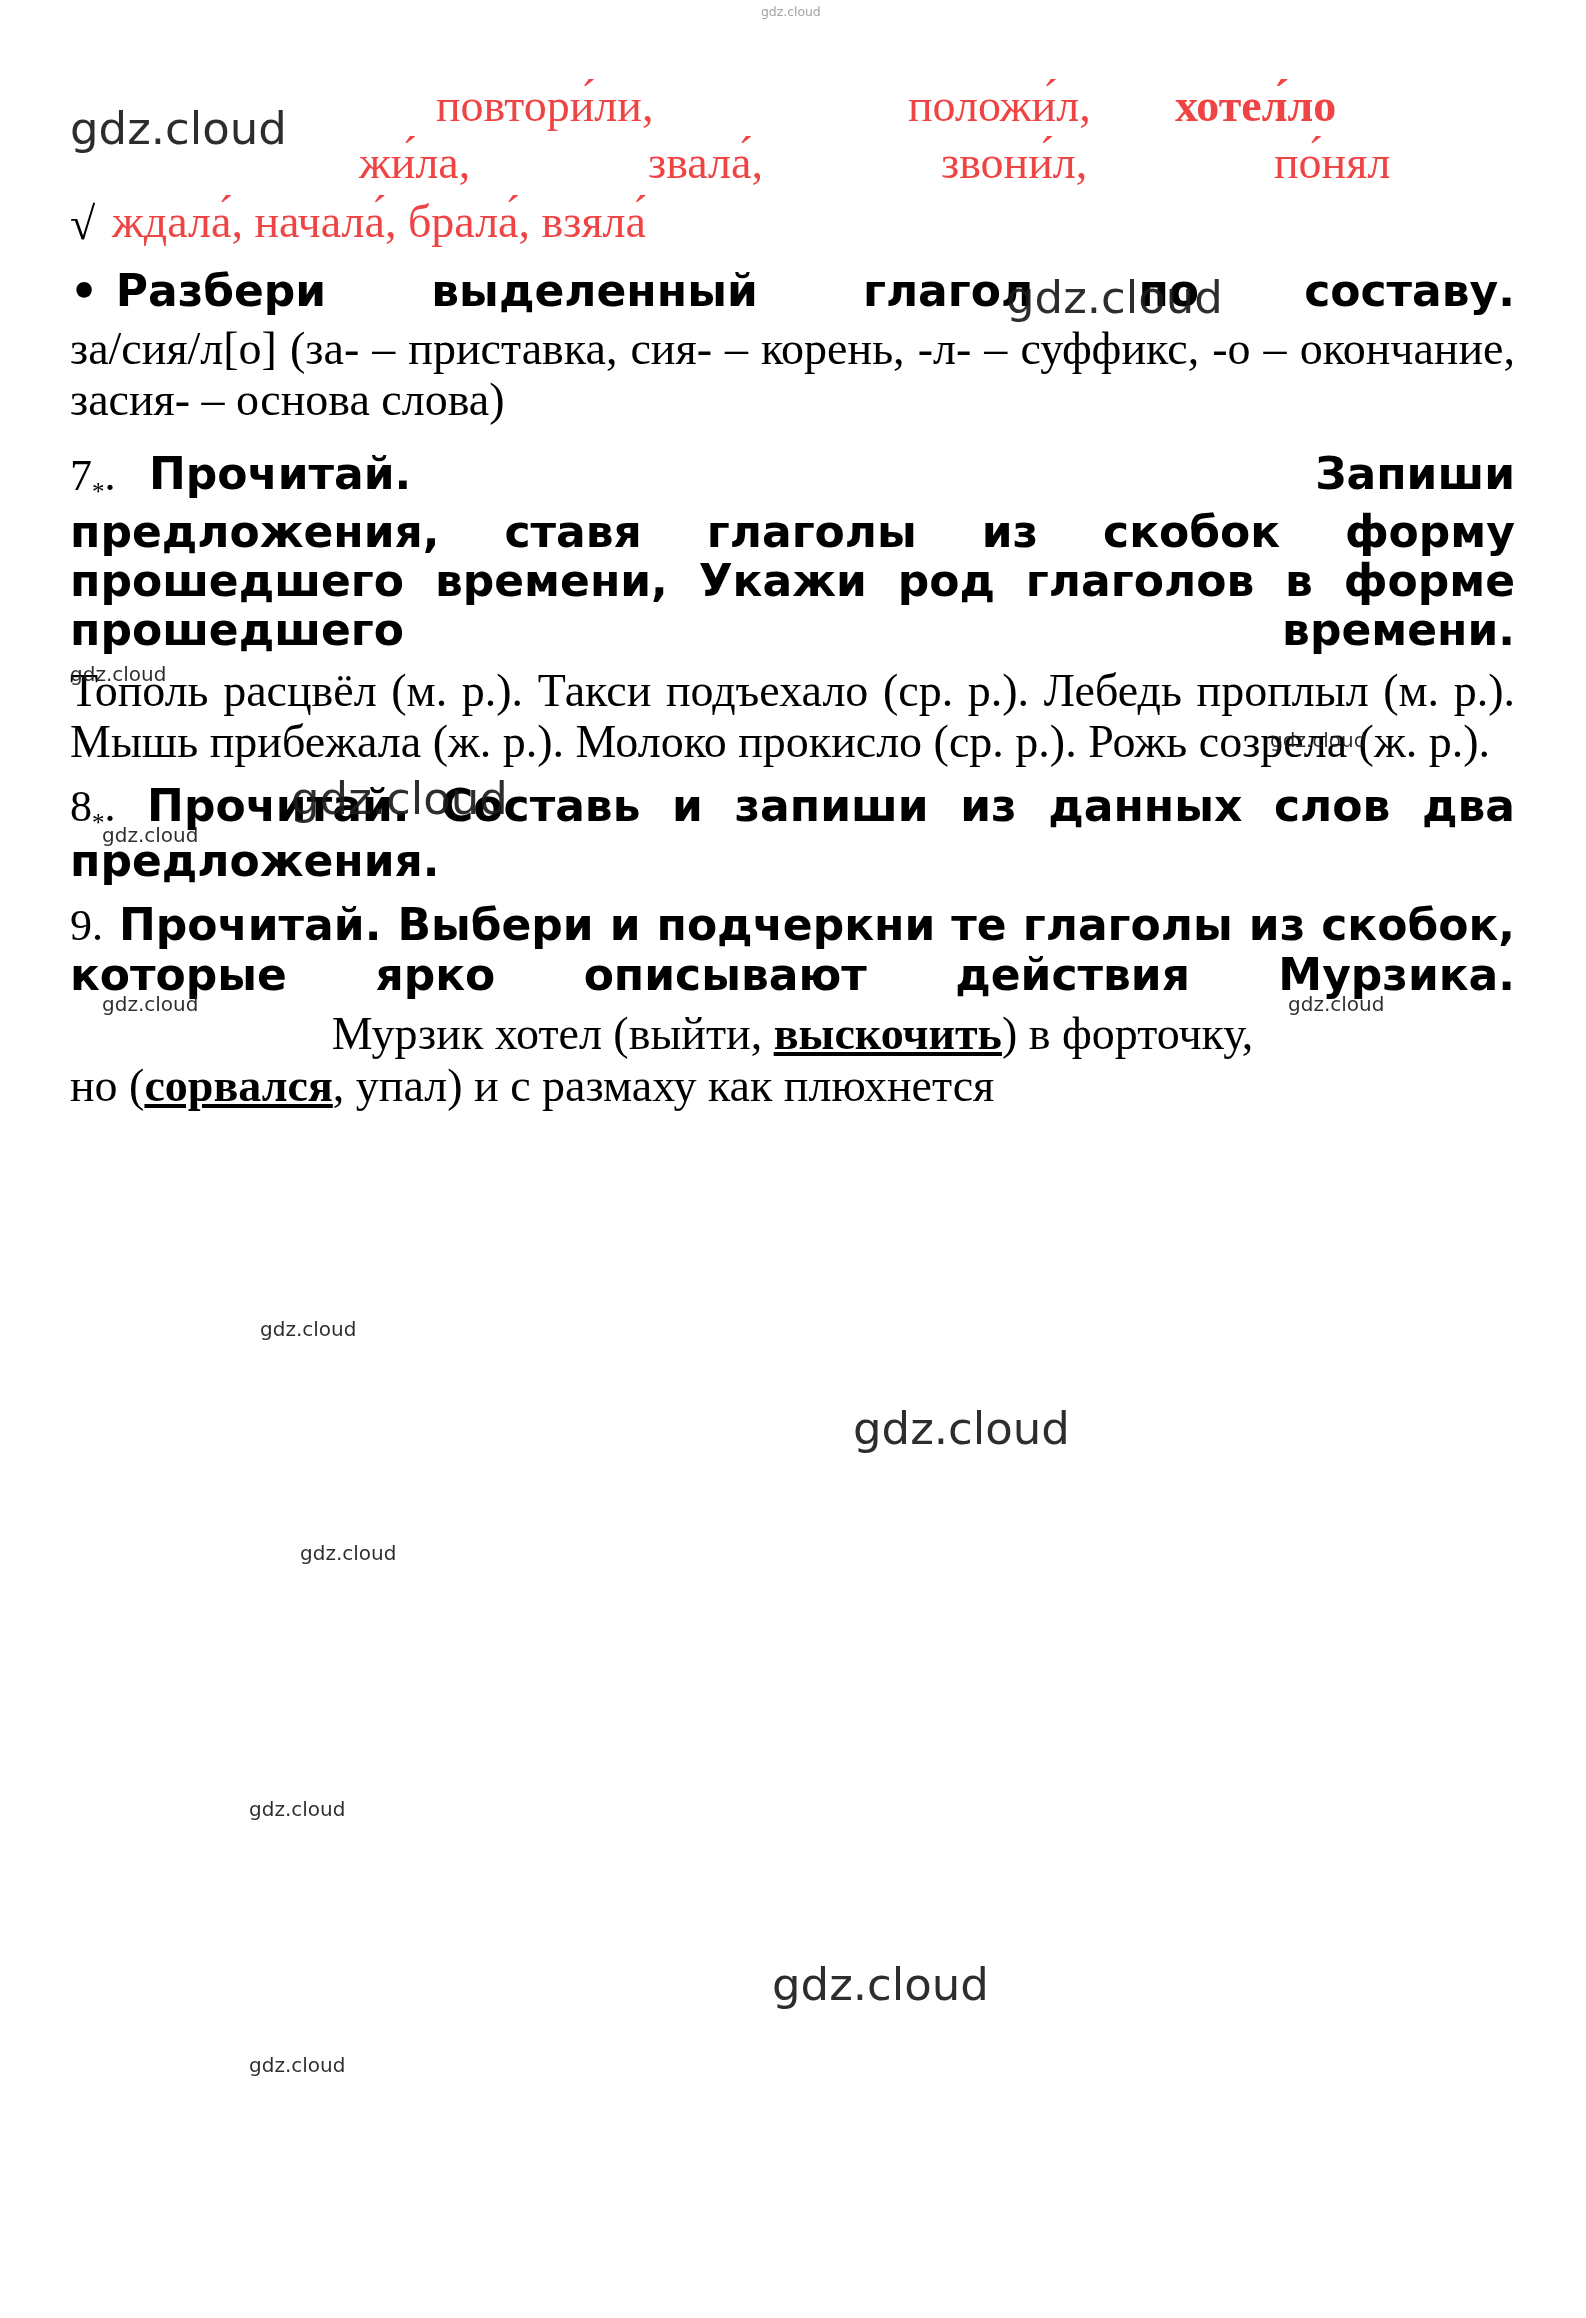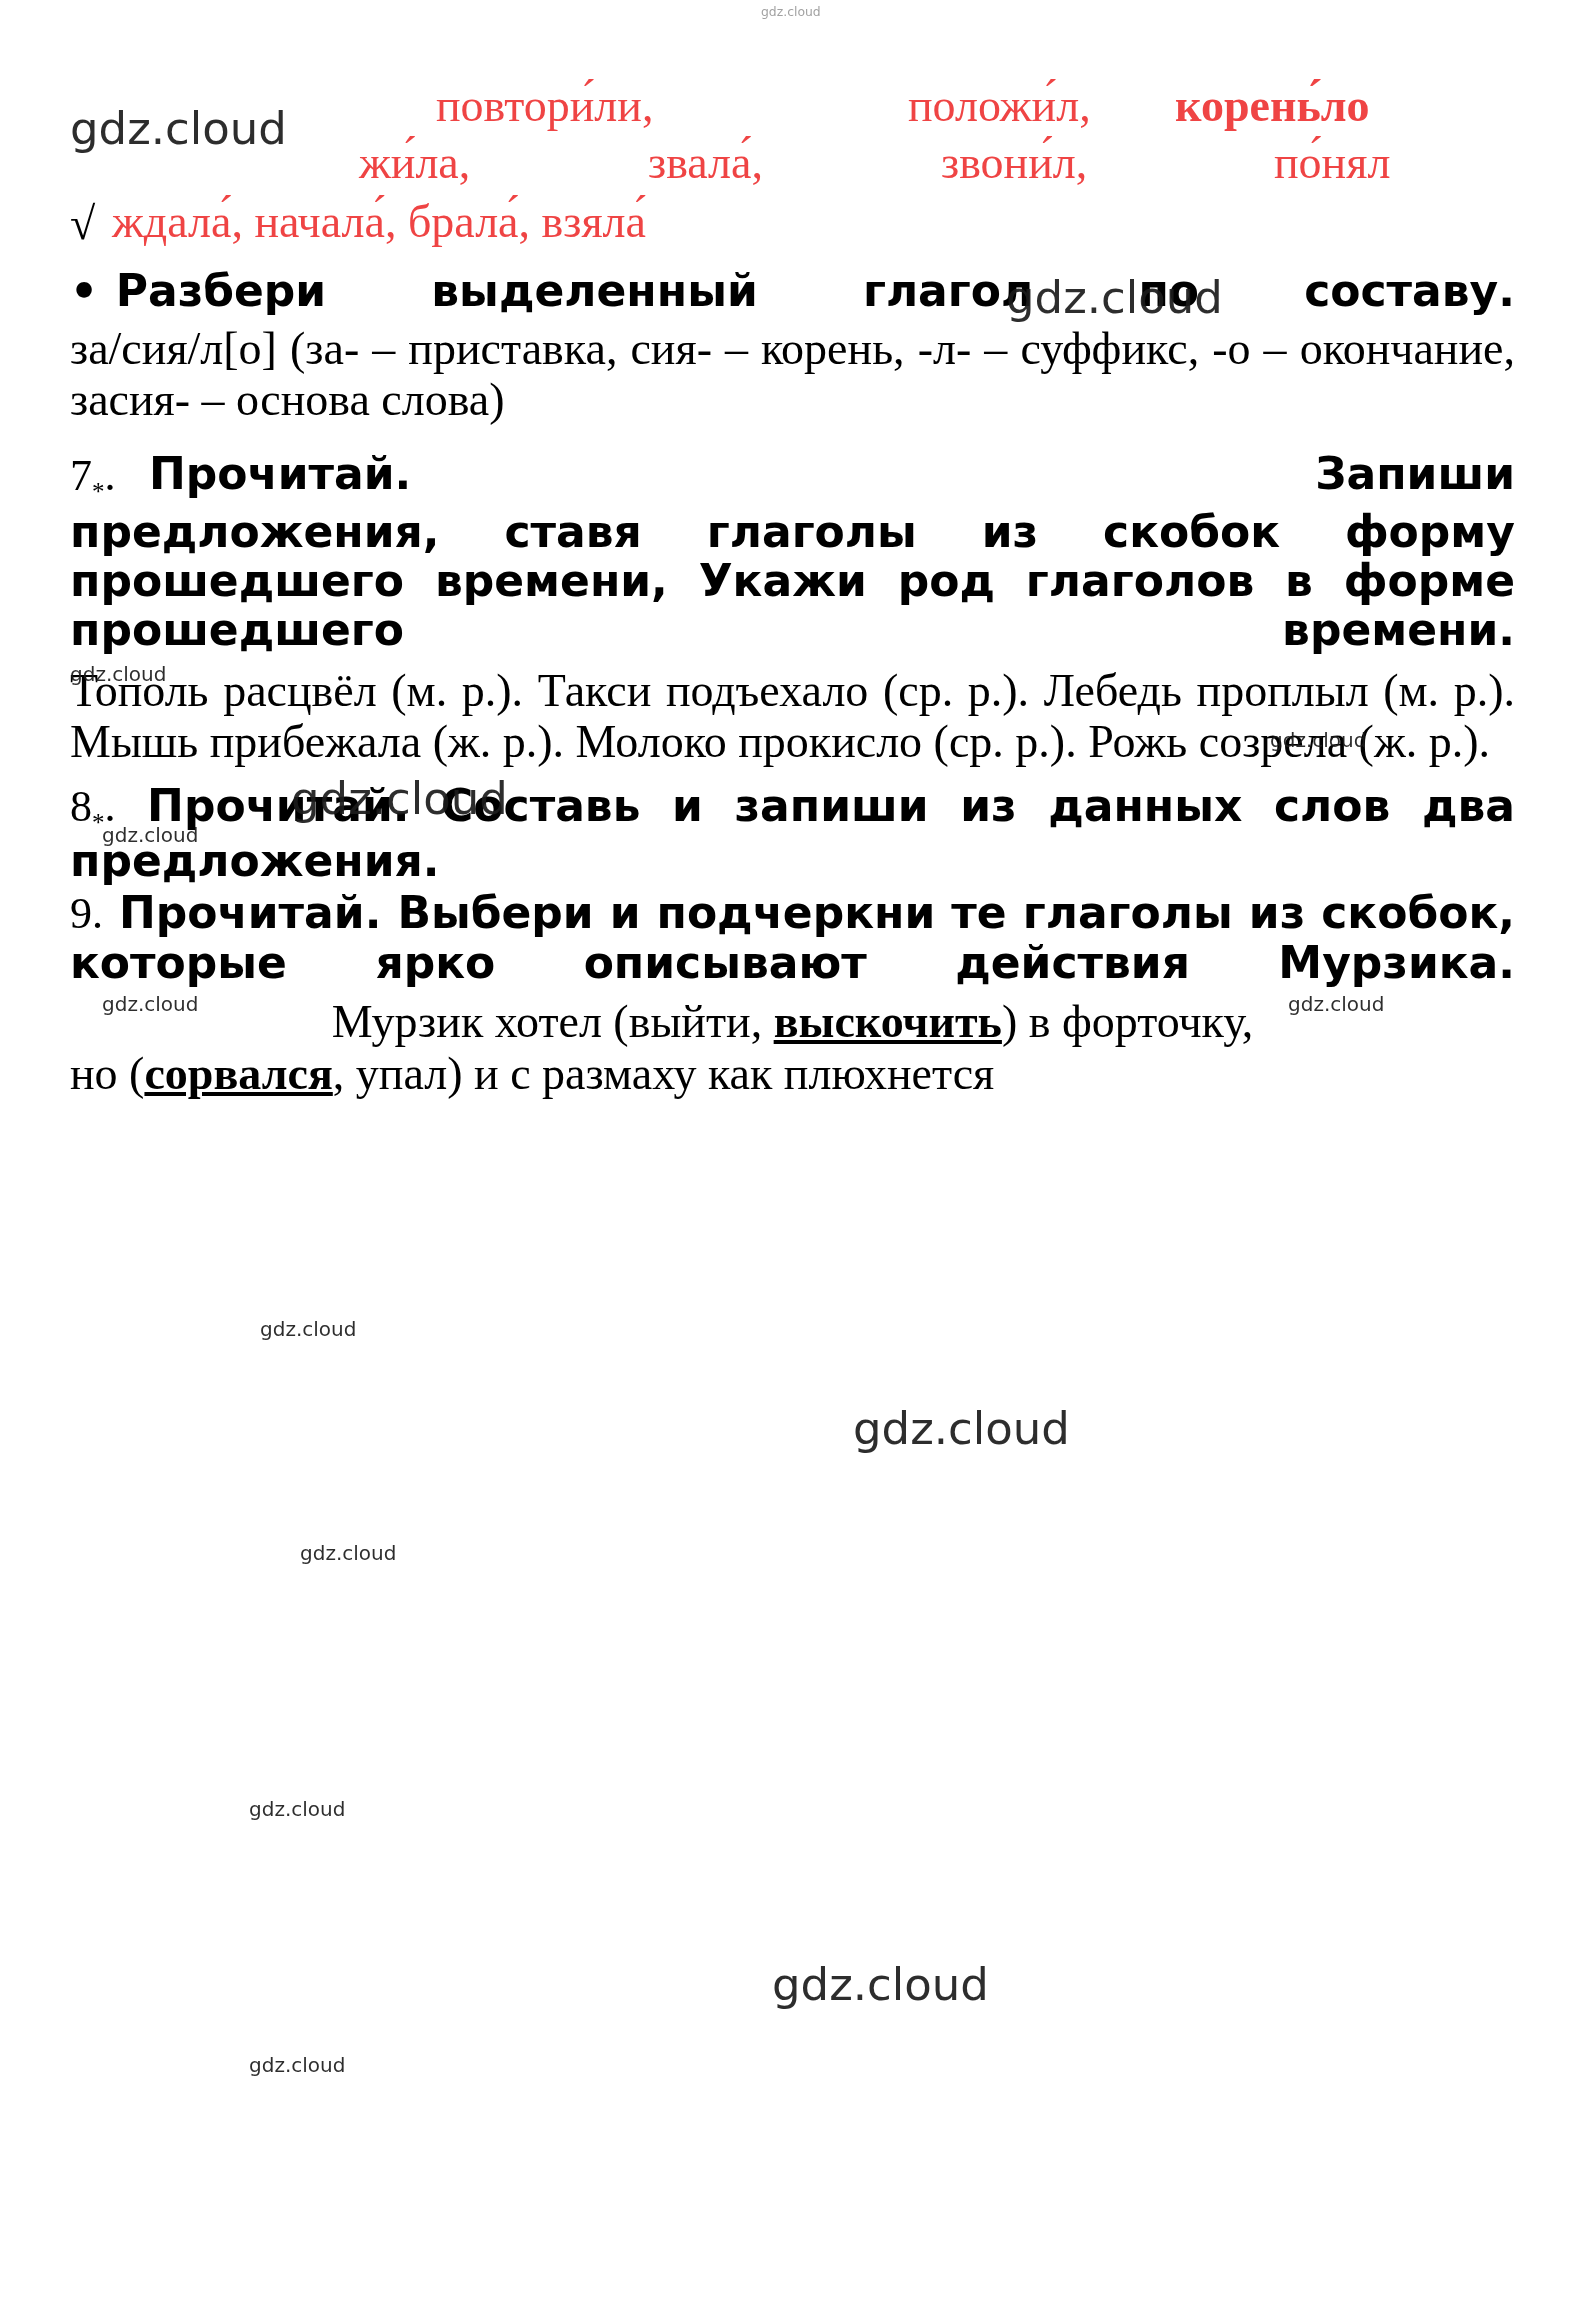--- a/index.html
+++ b/index.html
@@ -83,21 +83,21 @@
 
 <div class="page">
 
   <div class="wm wm-tiny" style="left:761px; top:4.4px;">gdz.cloud</div>
 
   <div class="content">
 
     <div style="position:relative; height:198px;">
       <div class="line" style="position:absolute; left:366px; top:0px;">повтори́ли,</div>
       <div class="line" style="position:absolute; left:838px; top:0px;">положи́л,</div>
-      <div class="line b" style="position:absolute; left:1105px; top:0px; font-family:'Liberation Serif',serif;">корень́ло</div>
+      <div class="line b" style="position:absolute; left:1105px; top:0px; font-family:'Liberation Serif',serif;">хотел́ло</div>
 
       <div class="line" style="position:absolute; left:289px; top:57px;">жи́ла,</div>
       <div class="line" style="position:absolute; left:578px; top:57px;text-align:right;">звала́,</div>
       <div class="line" style="position:absolute; left:871px; top:57px;">звони́л,</div>
       <div class="line" style="position:absolute; left:1204px; top:57px;">по́нял</div>
 
       <div class="tick" style="position:absolute; left:0px; top:116px;">√</div>
       <div class="line" style="position:absolute; left:42px; top:116px;">ждала́, начала́, брала́, взяла́</div>
     </div>
 
@@ -119,21 +119,21 @@
 
     <div class="serif-para" style="margin-top:11.7px;">Тополь расцвёл (м. р.). Такси подъехало (ср. р.). Лебедь проплыл (м. р.). Мышь прибежала (ж. р.). Молоко прокисло (ср. р.). Рожь созрела (ж. р.).</div>
 
     <div style="position:relative; margin-top:13px;">
       <div class="bold-head jst" style="text-indent:0;">
         <span class="num"><span>8</span><sub>*</sub>.</span>
         <span>Прочитай. Составь и запиши из данных слов два предложения.</span>
       </div>
     </div>
 
-    <div style="position:relative; margin-top:2px;">
+    <div style="position:relative; margin-top:14px;">
       <div class="bold-head jst">
         <span class="num"><span>9</span>.</span>
         <span>Прочитай. Выбери и подчеркни те глаголы из скобок, которые ярко описывают действия Мурзика.</span>
       </div>
     </div>
 
     <div class="serif-para" style="margin-top:10.2px; text-align:center; white-space:nowrap;">
       <span>Мурзик хотел (выйти, </span><span class="u b">выскочить</span><span>) в форточку,</span>
     </div>
     <div class="serif-para" style="margin-top:1.5px; text-align:left; white-space:nowrap;">

